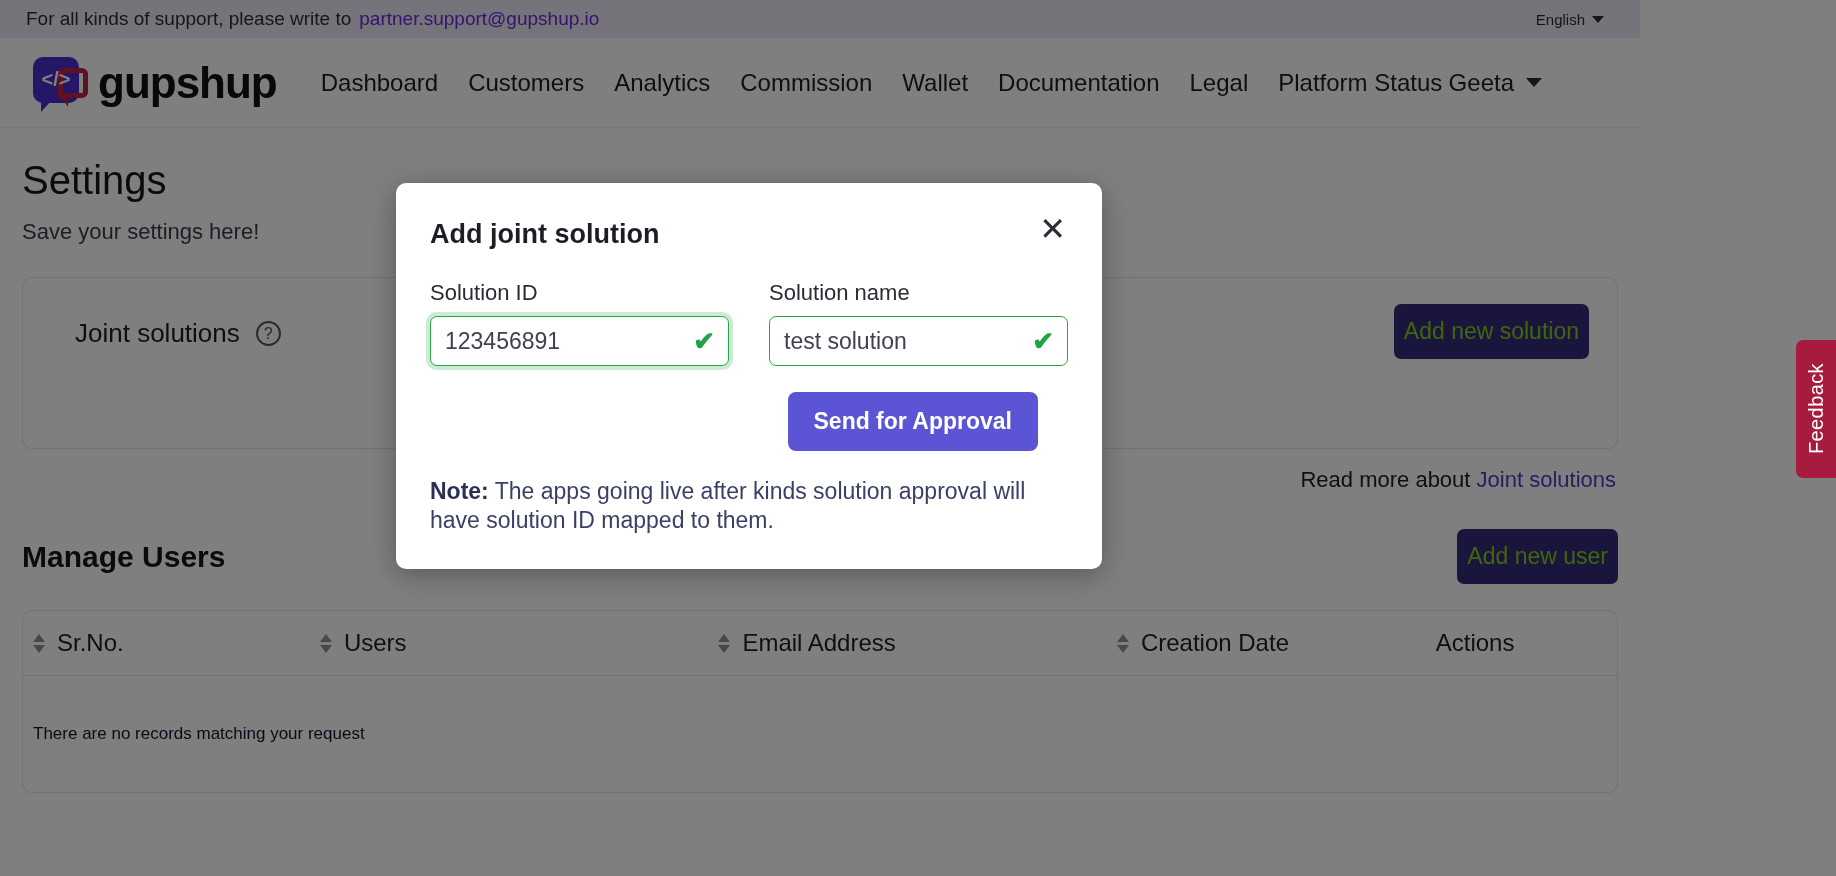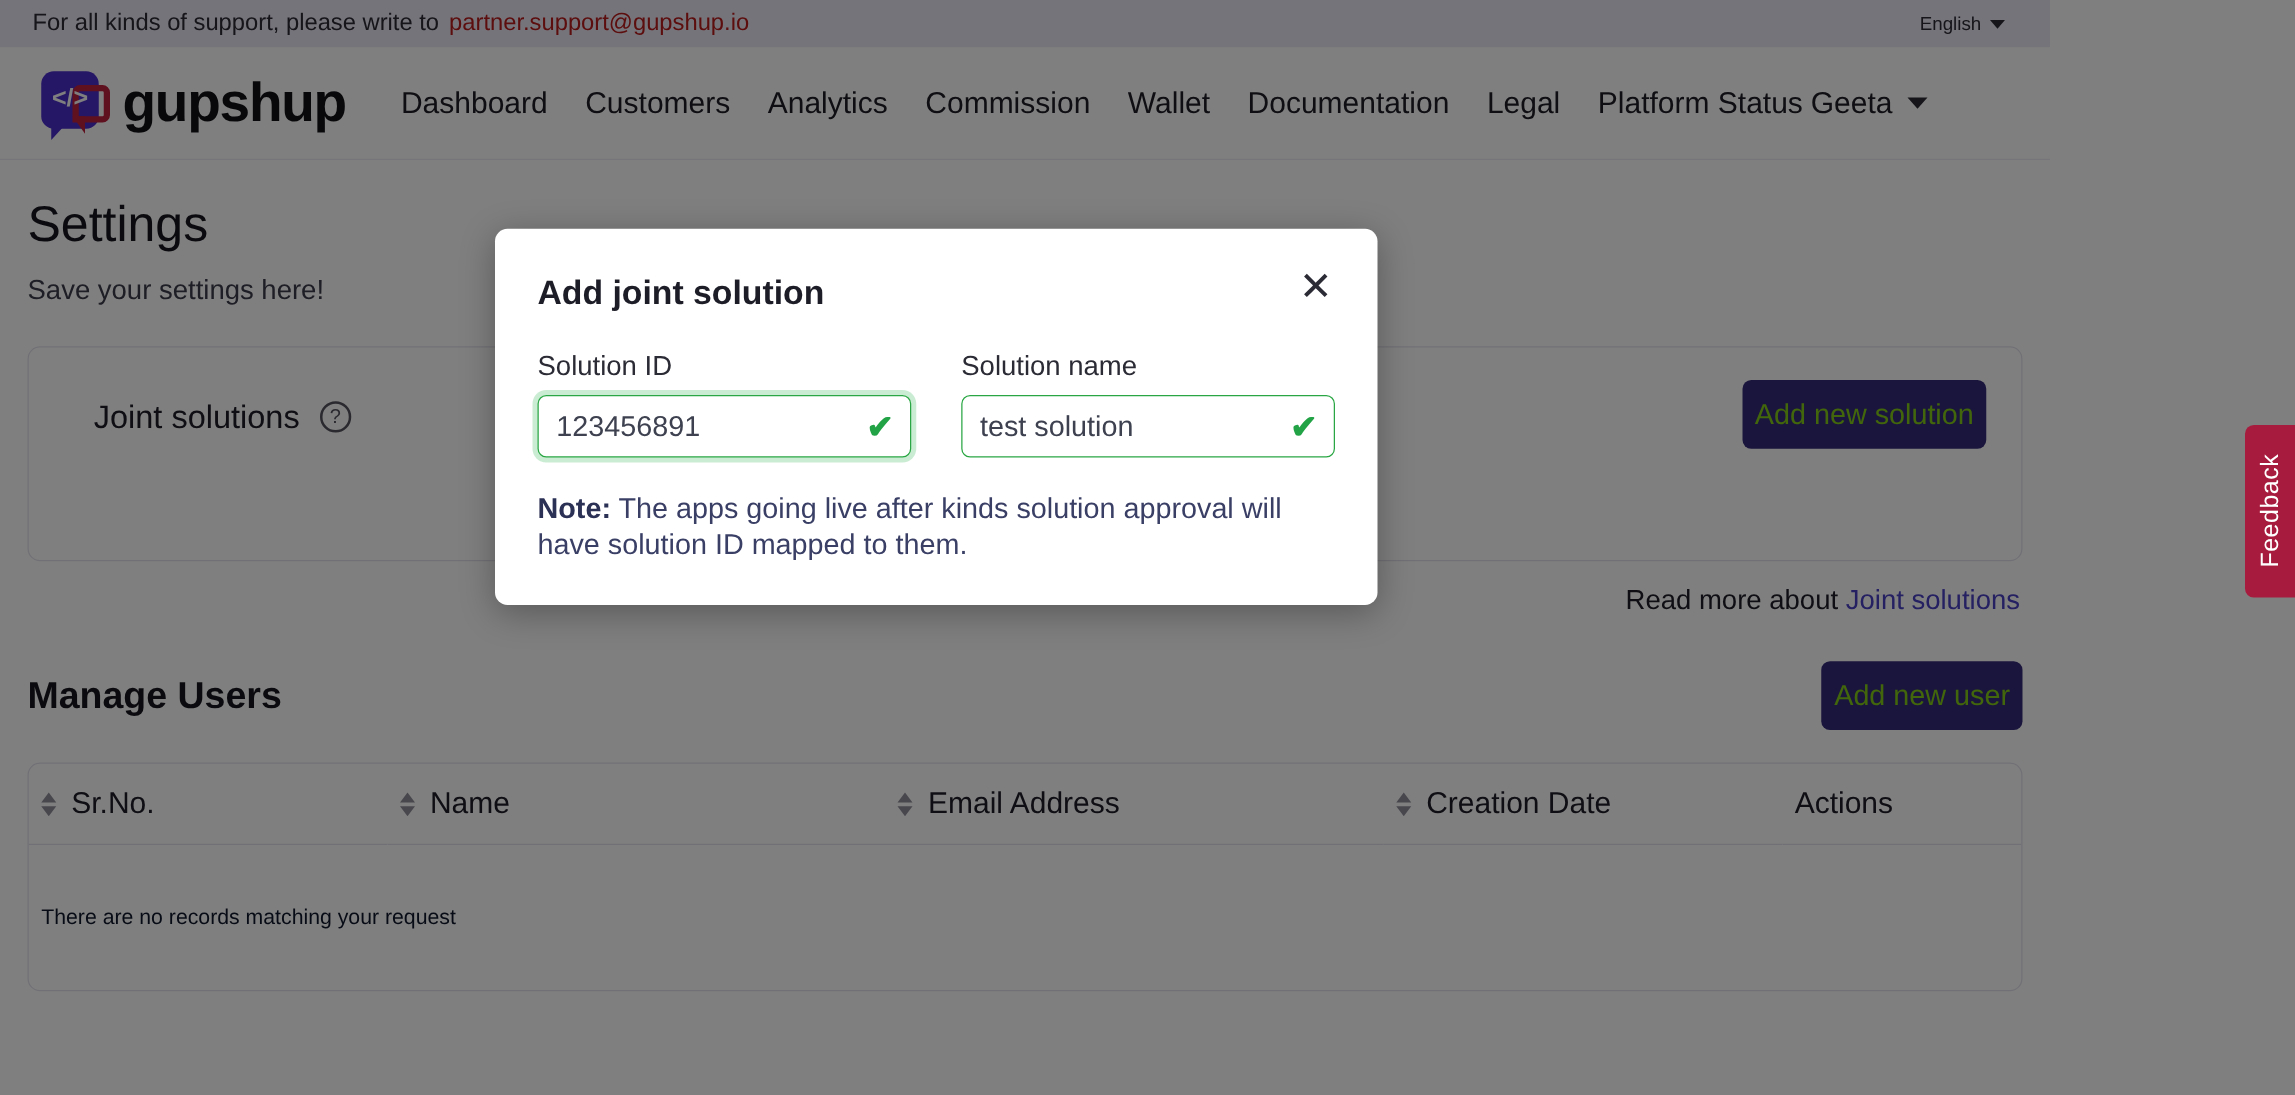--- a/index.html
+++ b/index.html
@@ -30,21 +30,21 @@
   .support-bar {
     height: 38px;
     background: #ede9f6;
     display: flex;
     align-items: center;
     padding: 0 36px 0 26px;
     font-size: 19px;
     color: #2b2b35;
   }
   .support-bar .sep { flex: 1; }
-  .support-link { color: #b91c1c; text-decoration: none; }
+  .support-link { color: #6d28d9; text-decoration: none; }
   .lang {
     font-size: 15px; color: #2b2b35;
     display: flex; align-items: center; gap: 7px;
   }
   .caret-down {
     width: 0; height: 0;
     border-left: 6px solid transparent;
     border-right: 6px solid transparent;
     border-top: 7px solid #2b2b35;
     display: inline-block;
@@ -376,21 +376,21 @@
                     </span>
                   <span>Sr.No.</span>
                 </span>
               </th>
               <th style="width:25%">
                 <span class="th-inner">
                   <span class="sort-arrows">
                       <i class="up"></i>
                       <i class="down"></i>
                     </span>
-                  <span>Name</span>
+                  <span>Users</span>
                 </span>
               </th>
               <th style="width:25%">
                 <span class="th-inner">
                   <span class="sort-arrows">
                       <i class="up"></i>
                       <i class="down"></i>
                     </span>
                   <span>Email Address</span>
                 </span>
@@ -444,20 +444,23 @@
 
       <div class="field">
         <div class="field-label">Solution name</div>
         <div class="input-shell">
           <input type="text" value="test solution" style="">
           <span class="check-ok">✔</span>
         </div>
       </div>
     </div>
 
+    <div class="modal-actions">
+      <button class="btn-approve" style="background: rgb(91, 85, 214);">Send for Approval</button>
+    </div>
 
     <div class="modal-note">
       <b>Note:</b>
       <span>The apps going live after kinds solution approval will have solution ID mapped to them.</span>
     </div>
   </div>
 
 </div>
 
 </body></html>

